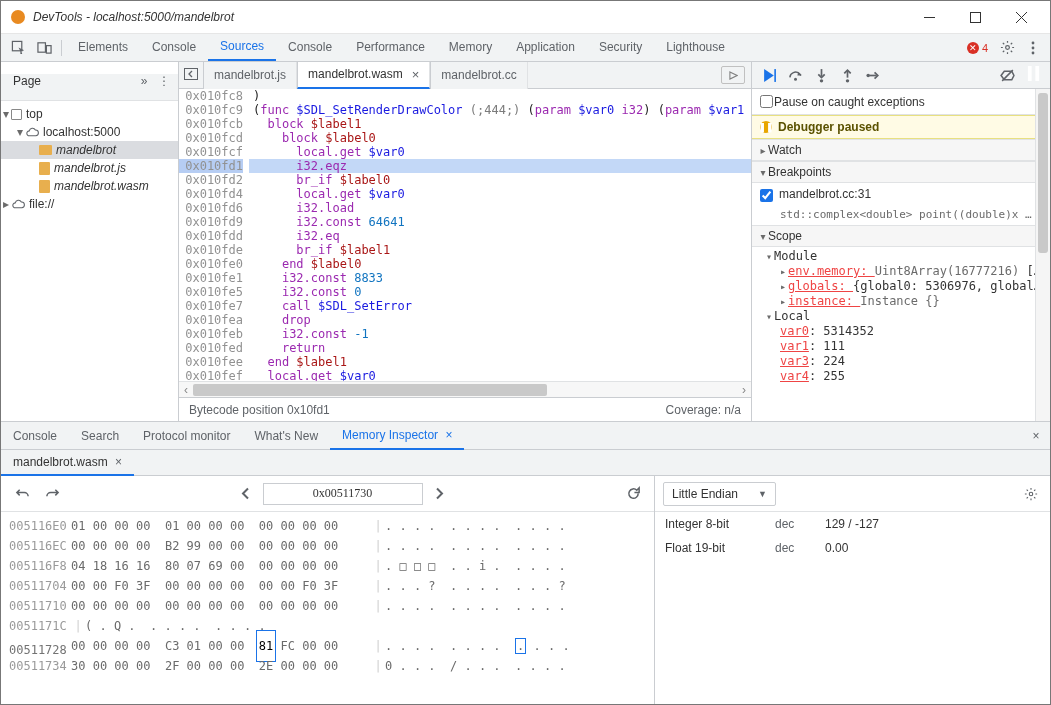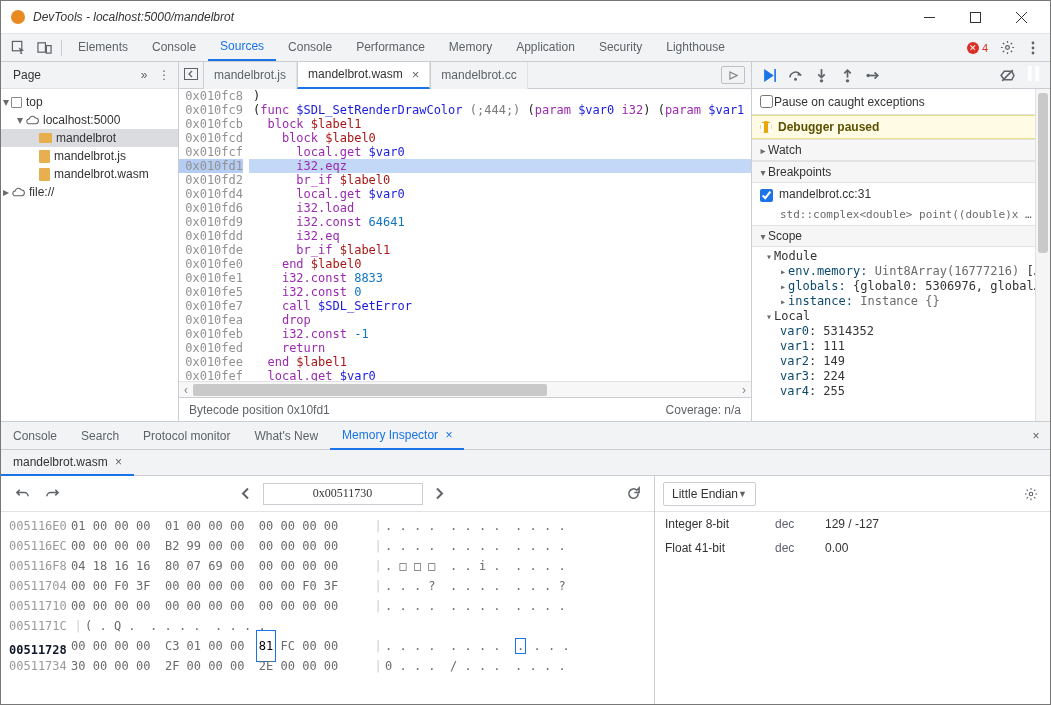--- a/index.html
+++ b/index.html
@@ -49,34 +49,34 @@
   .maintab{padding:0 12px;height:27px;line-height:27px;color:#5f6368;cursor:pointer;}
   .maintab.active{color:var(--accent);border-bottom:2px solid var(--accent);line-height:25px;}
   .errbadge{display:flex;align-items:center;gap:3px;color:var(--red);font-size:11px;margin-left:auto;margin-right:6px;}
   .errbadge .dot{width:12px;height:12px;border-radius:50%;background:var(--red);color:#fff;font-size:9px;display:flex;align-items:center;justify-content:center;}
 
   
   .content{flex:1;display:flex;min-height:0;}
 
   
   .nav{width:178px;border-right:1px solid var(--border);display:flex;flex-direction:column;background:#fff;}
-  .navhead{height:27px;display:flex;align-items:center;border-bottom:1px solid var(--border-light);padding:0 4px;background:var(--bg-gray);}
+  .navhead{height:27px;display:flex;border-bottom:1px solid var(--border-light);padding:0 4px;background:var(--bg-gray);margin-top:12px;}
   .navtab{padding:0 8px;font-size:12px;color:#333;}
   .navhead .chev{margin-left:auto;width:20px;text-align:center;color:#5f6368;}
   .navhead .menu{width:20px;text-align:center;color:#5f6368;}
   .tree{padding:4px 0;font-size:12px;}
   .tnode{display:flex;align-items:center;height:18px;padding-right:4px;white-space:nowrap;}
   .tnode .tw{display:inline-block;width:10px;text-align:center;color:#6b6b6b;}
   .tnode .ic{width:14px;height:14px;margin-right:4px;display:inline-flex;align-items:center;justify-content:center;}
   .ic.frame{border:1px solid #888;border-radius:1px;width:11px;height:11px;}
   .ic.cloud svg{width:13px;height:11px;fill:none;stroke:#5f6368;stroke-width:1.3;}
   .ic.folder{width:13px;height:10px;background:#e8af4e;border-radius:1px;}
   .ic.file{width:11px;height:13px;background:#e8af4e;border-radius:1px;}
   .tnode.sel{background:#dadce0;}
-  .ind1{padding-left:14px;} .ind2{padding-left:28px;}
+  .ind1{padding-left:14px;} .ind2{padding-left:28px;font-style:italic;}
 
   
   .center{flex:1;display:flex;flex-direction:column;min-width:0;border-right:1px solid var(--border);}
   .filetabs{height:27px;display:flex;align-items:center;background:var(--bg-gray);border-bottom:1px solid var(--border);}
   .filetabs .navarrow{width:24px;text-align:center;color:#5f6368;}
   .filetab{display:flex;align-items:center;height:27px;padding:0 10px;gap:6px;color:var(--text-muted);border-right:1px solid var(--border-light);border-left:1px solid var(--border);background:var(--bg-gray);}
   .filetab .close{color:#5f6368;font-size:13px;line-height:1;margin-left:3px;}
   .filetab.active{background:#fff;color:#333;border-bottom:2px solid var(--accent);}
   .filetabs .spacer{flex:1;}
   .filetabs .runbox{width:24px;height:18px;border:1px solid #c0c0c0;border-radius:2px;margin-right:6px;display:flex;align-items:center;justify-content:center;color:#808080;}
@@ -110,21 +110,21 @@
   .dbgstatus{height:24px;background:var(--yellow-bg);border-top:1px solid var(--yellow-border);border-bottom:1px solid var(--yellow-border);display:flex;align-items:center;gap:6px;padding:0 8px;color:#5b5200;font-weight:600;}
   .dbgstatus .pauseicon{width:12px;height:12px;border-radius:50%;background:#e8a600;color:#fff;font-size:9px;display:flex;align-items:center;justify-content:center;}
   .dsection-head{height:22px;display:flex;align-items:center;padding:0 6px;background:#f6f6f6;border-top:1px solid var(--border-light);border-bottom:1px solid var(--border-light);color:#333;}
   .dsection-head .tw{width:10px;text-align:center;color:#6b6b6b;font-size:10px;}
   .dsection-body{padding:2px 0 2px 0;font-family:Consolas,Menlo,monospace;font-size:12px;}
   .bpitem{display:flex;align-items:flex-start;gap:6px;padding:2px 8px;flex-wrap:wrap;font-family:"Segoe UI",Arial,sans-serif;}
   .bpitem input{margin:2px 0 0 0;accent-color:#1a73e8;}
   .bpsub{width:100%;padding-left:20px;color:#6a6a6a;white-space:nowrap;overflow:hidden;text-overflow:ellipsis;font-family:Consolas,Menlo,monospace;font-size:11px;}
   .scope-line{padding:0 8px 0 14px;white-space:nowrap;overflow:hidden;text-overflow:ellipsis;height:15px;line-height:15px;}
   .scope-line .tw{display:inline-block;width:8px;color:#6b6b6b;font-size:10px;}
-  .scope-line .nm{color:#0c4a6e;}
+  .scope-line .nm{color:#ef4444;text-decoration:underline;}
   .scope-line .vl{color:#333;}
   .scope-line .ty{color:#6b6b6b;}
   .scope-line.sub{padding-left:28px;}
   .dbg .vscroll{position:absolute;right:0;top:27px;bottom:0;width:15px;background:#f5f5f5;border-left:1px solid var(--border-light);}
   .dbg .vscroll .thumb{position:absolute;left:2px;right:2px;top:4px;height:160px;background:#c9c9c9;border-radius:3px;}
 
   
   .drawer{border-top:1px solid var(--border);display:flex;flex-direction:column;height:283px;background:#fff;}
   .drawertabs{height:28px;display:flex;align-items:center;background:var(--bg-gray);border-bottom:1px solid var(--border);}
   .dtab{padding:0 12px;height:28px;line-height:28px;color:#5f6368;}
@@ -136,26 +136,26 @@
   .mi-sub .tab .close{margin-left:4px;color:#5f6368;}
   .mi-body{flex:1;display:flex;min-height:0;}
   .mi-left{flex:1;display:flex;flex-direction:column;border-right:1px solid var(--border);min-width:0;}
   .mi-right{width:395px;display:flex;flex-direction:column;}
   .mi-tool{height:36px;display:flex;align-items:center;gap:4px;padding:0 8px;border-bottom:1px solid var(--border-light);}
   .mi-tool.r{justify-content:flex-start;}
   .mi-tool .ibtn{width:26px;height:26px;display:flex;align-items:center;justify-content:center;color:#5f6368;}
   .mi-tool .ibtn svg{width:15px;height:15px;fill:none;stroke:#5f6368;stroke-width:1.6;}
   .addr{width:160px;height:22px;border:1px solid var(--border);text-align:center;font-family:Liberation Serif, serif;font-size:12px;display:flex;align-items:center;justify-content:center;background:#fff;}
   .mi-tool .spacer{flex:1;}
-  .endian{height:24px;border:1px solid var(--border);padding:0 8px;display:flex;align-items:center;gap:0;background:#fff;border-radius:2px;}
+  .endian{height:24px;border:1px solid var(--border);padding:0 8px;display:flex;align-items:center;gap:20px;background:#fff;border-radius:2px;}
   .gear{width:22px;height:22px;display:flex;align-items:center;justify-content:center;color:#5f6368;}
 
   .hex{flex:1;overflow:hidden;font-family:Consolas,Menlo,monospace;font-size:12px;line-height:20px;color:#6a6a6a;padding:4px 8px 6px 8px;}
   .hexrow{display:flex;height:20px;align-items:center;white-space:pre;}
-  .hexrow.cur .off{color:#0f172a;font-weight:700;margin-top:8px;}
+  .hexrow.cur .off{color:#737373;font-weight:400;margin-top:8px;}
   .hexrow .off{width:62px;color:#9a9a9a;}
   .hexrow .bytes{width:300px;letter-spacing:0;}
   .hexrow .sep{width:14px;text-align:center;color:#cfcfcf;}
   .hexrow .ascii{letter-spacing:0;}
   .hexsel{border:1px solid #1a73e8;padding:8px 2px;margin:0 -3px;color:#000;}
   .ascsel{border:1px solid #1a73e8;padding:0 1px;}
   .hexvalrow{display:flex;align-items:center;height:24px;padding:4px 10px;font-size:12px;color:#333;}
   .hexvalrow .k{width:110px;}
   .hexvalrow .m{width:50px;color:#5f6368;}
 </style>
@@ -417,21 +417,20 @@
       </div>
     <div class="dsection-body">
       <div class="scope-line"><span class="tw">▾</span><span>Module</span></div>
       <div class="scope-line sub"><span class="tw">▸</span><span class="nm">env.memory: </span><span class="ty">Uint8Array(16777216)</span><span class="vl"> [101, …</span></div>
       <div class="scope-line sub"><span class="tw">▸</span><span class="nm">globals: </span><span class="vl">{global0: 5306976, global1: 65…</span></div>
       <div class="scope-line sub"><span class="tw">▸</span><span class="nm">instance: </span><span class="ty">Instance {}</span></div>
       <div class="scope-line"><span class="tw">▾</span><span>Local</span></div>
       <div id="locals">
           <div class="scope-line sub"><span class="nm">var0</span>: <span class="vl">5314352</span></div>
           <div class="scope-line sub"><span class="nm">var1</span>: <span class="vl">111</span></div>
-          <div class="scope-line sub"><span class="nm">var2</span>: <span class="vl">149</span></div>
           <div class="scope-line sub"><span class="nm">var3</span>: <span class="vl">224</span></div>
           <div class="scope-line sub"><span class="nm">var4</span>: <span class="vl">255</span></div>
         </div>
     </div>
     <div class="vscroll">
         <div class="thumb"></div>
       </div>
   </div>
 </div>
 
@@ -504,20 +503,20 @@
             </svg>
           </div>
       </div>
       <div id="vals">
           <div class="hexvalrow">
             <span class="k">Integer 8-bit</span>
             <span class="m">dec</span>
             <span>129  /  -127</span>
           </div>
           <div class="hexvalrow">
-            <span class="k">Float 41-bit</span>
+            <span class="k">Float 19-bit</span>
             <span class="m">dec</span>
             <span>0.00</span>
           </div>
         </div>
     </div>
   </div>
 </div>
 
 </body></html>

